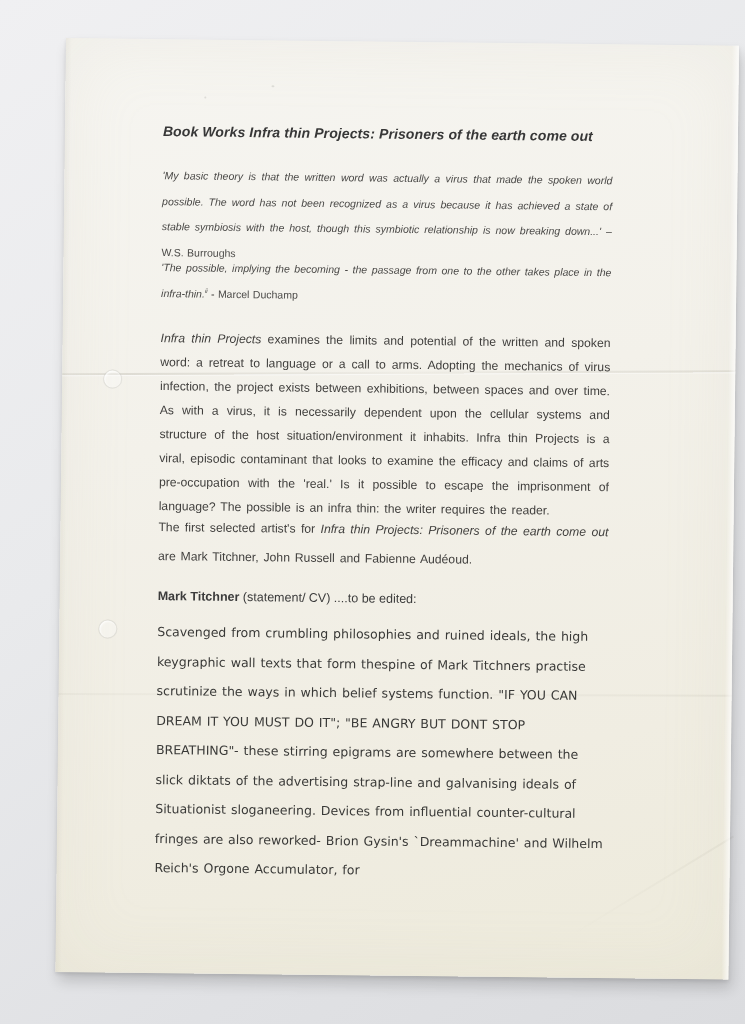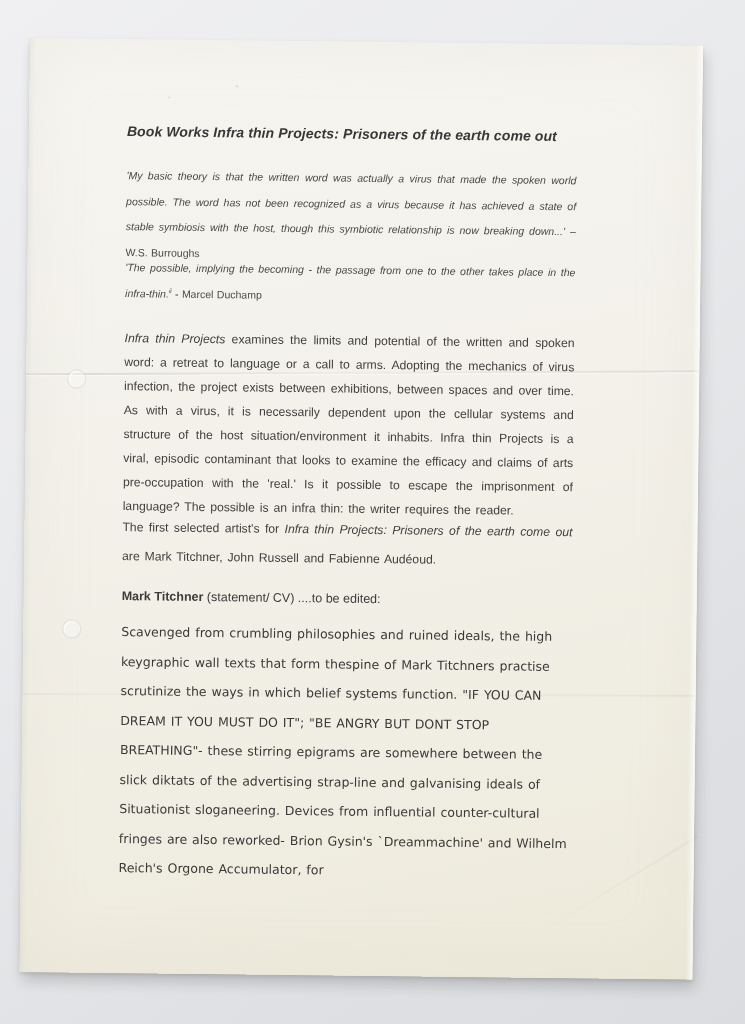--- a/index.html
+++ b/index.html
@@ -2,21 +2,21 @@
 <html><head>
 <meta charset="utf-8">
 <style>
   html,body{margin:0;padding:0;}
   body{
     width:745px;height:1024px;overflow:hidden;
     background:linear-gradient(145deg,#f0f0f2 0%,#e9eaec 40%,#e0e1e4 75%,#dbdcdf 100%);
     font-family:"Liberation Sans",sans-serif;
     position:relative;
   }
-  .scene{position:absolute;inset:0;}
+  .scene{position:absolute;inset:0;margin-left:36px;}
   .paper{
     position:absolute;left:30px;top:38px;width:673px;height:934px;
     background:linear-gradient(168deg,#f6f5f1 0%,#f3f1ea 40%,#f0ede2 75%,#edeadb 100%);
     transform:rotate(0.65deg);
     transform-origin:top left;
     box-shadow:3px 9px 14px rgba(0,0,0,0.16),0 2px 4px rgba(0,0,0,0.10),inset 0 0 70px rgba(205,200,180,0.16);
   }
   .paper::after{
     content:"";position:absolute;right:0;top:0;bottom:0;width:7px;
     background:linear-gradient(to left,rgba(255,255,255,0.75),rgba(255,255,255,0));

